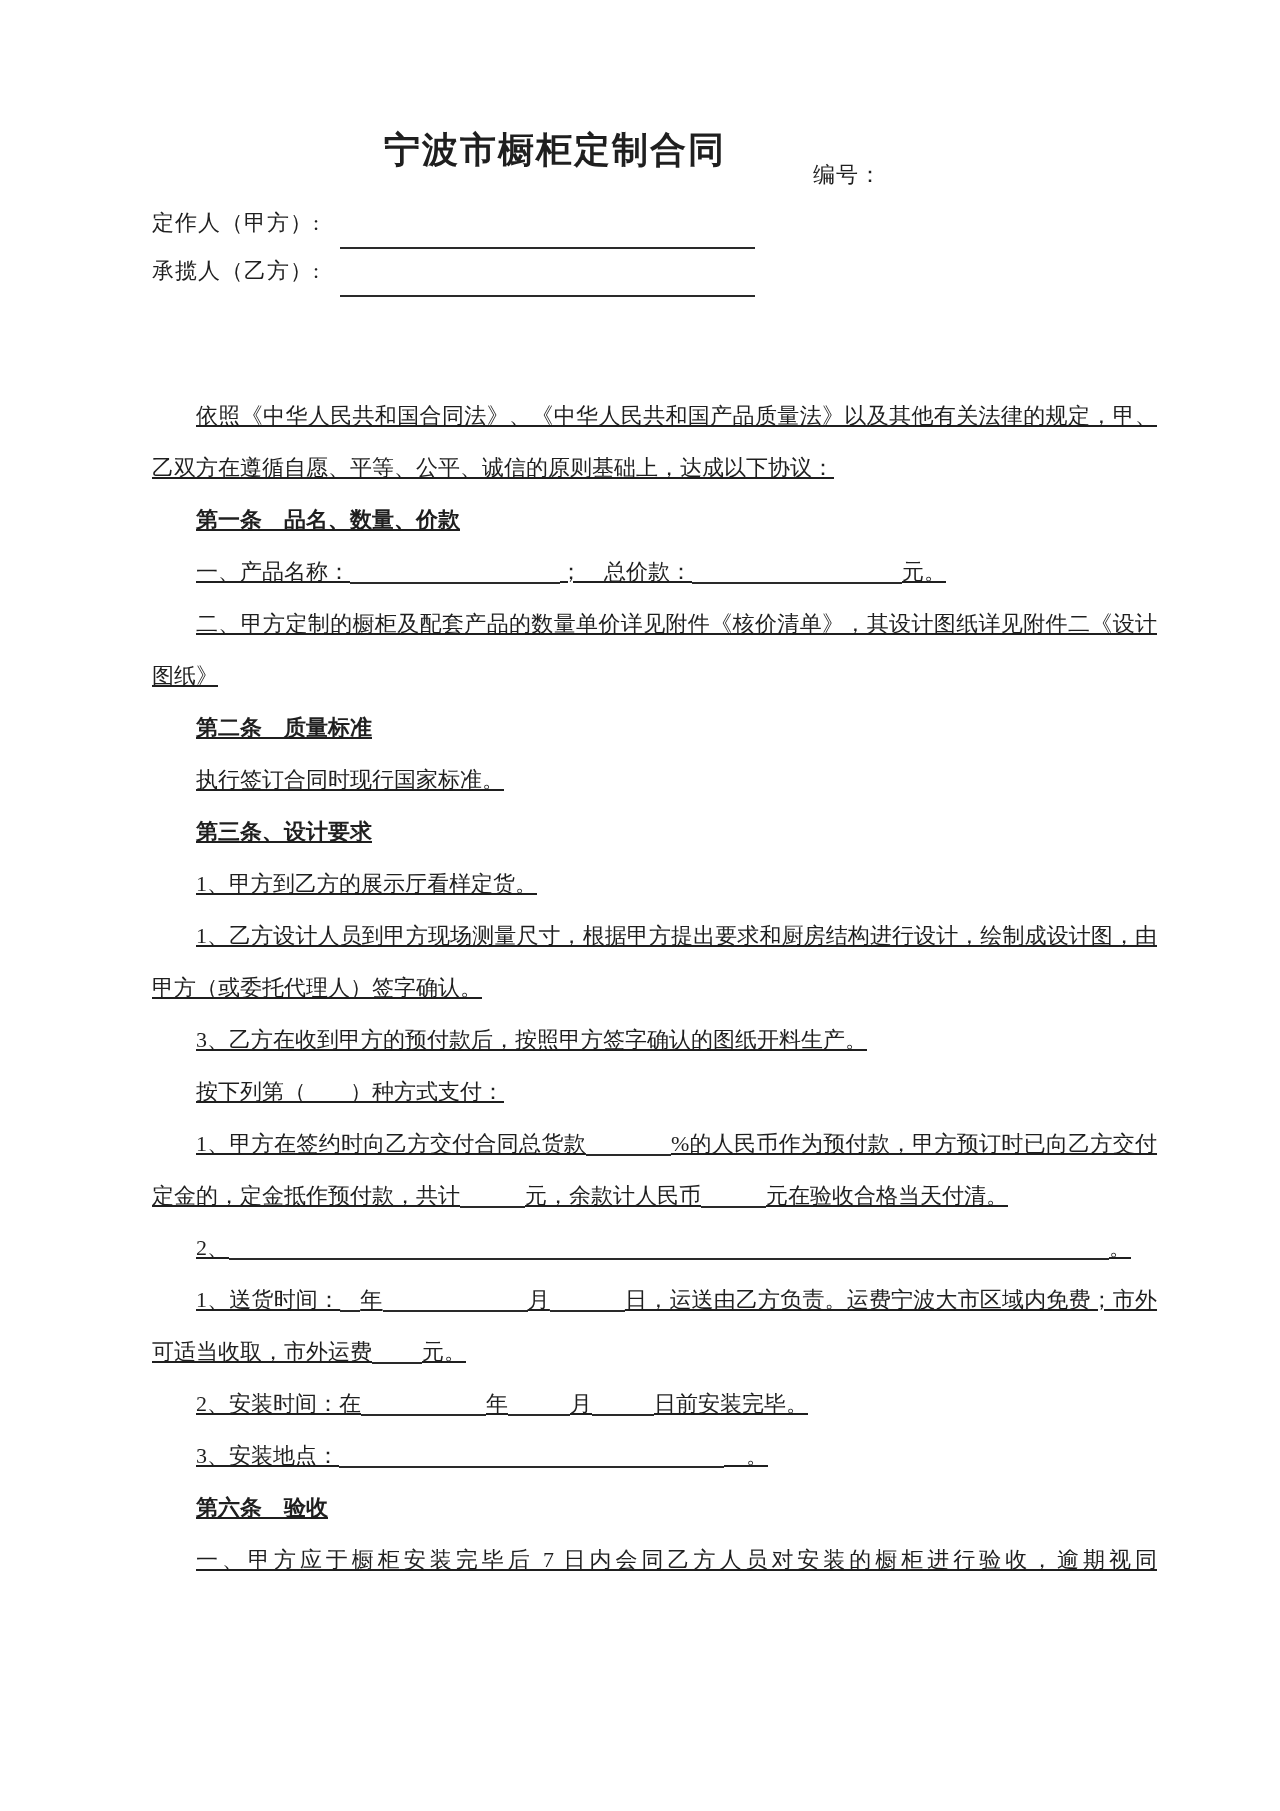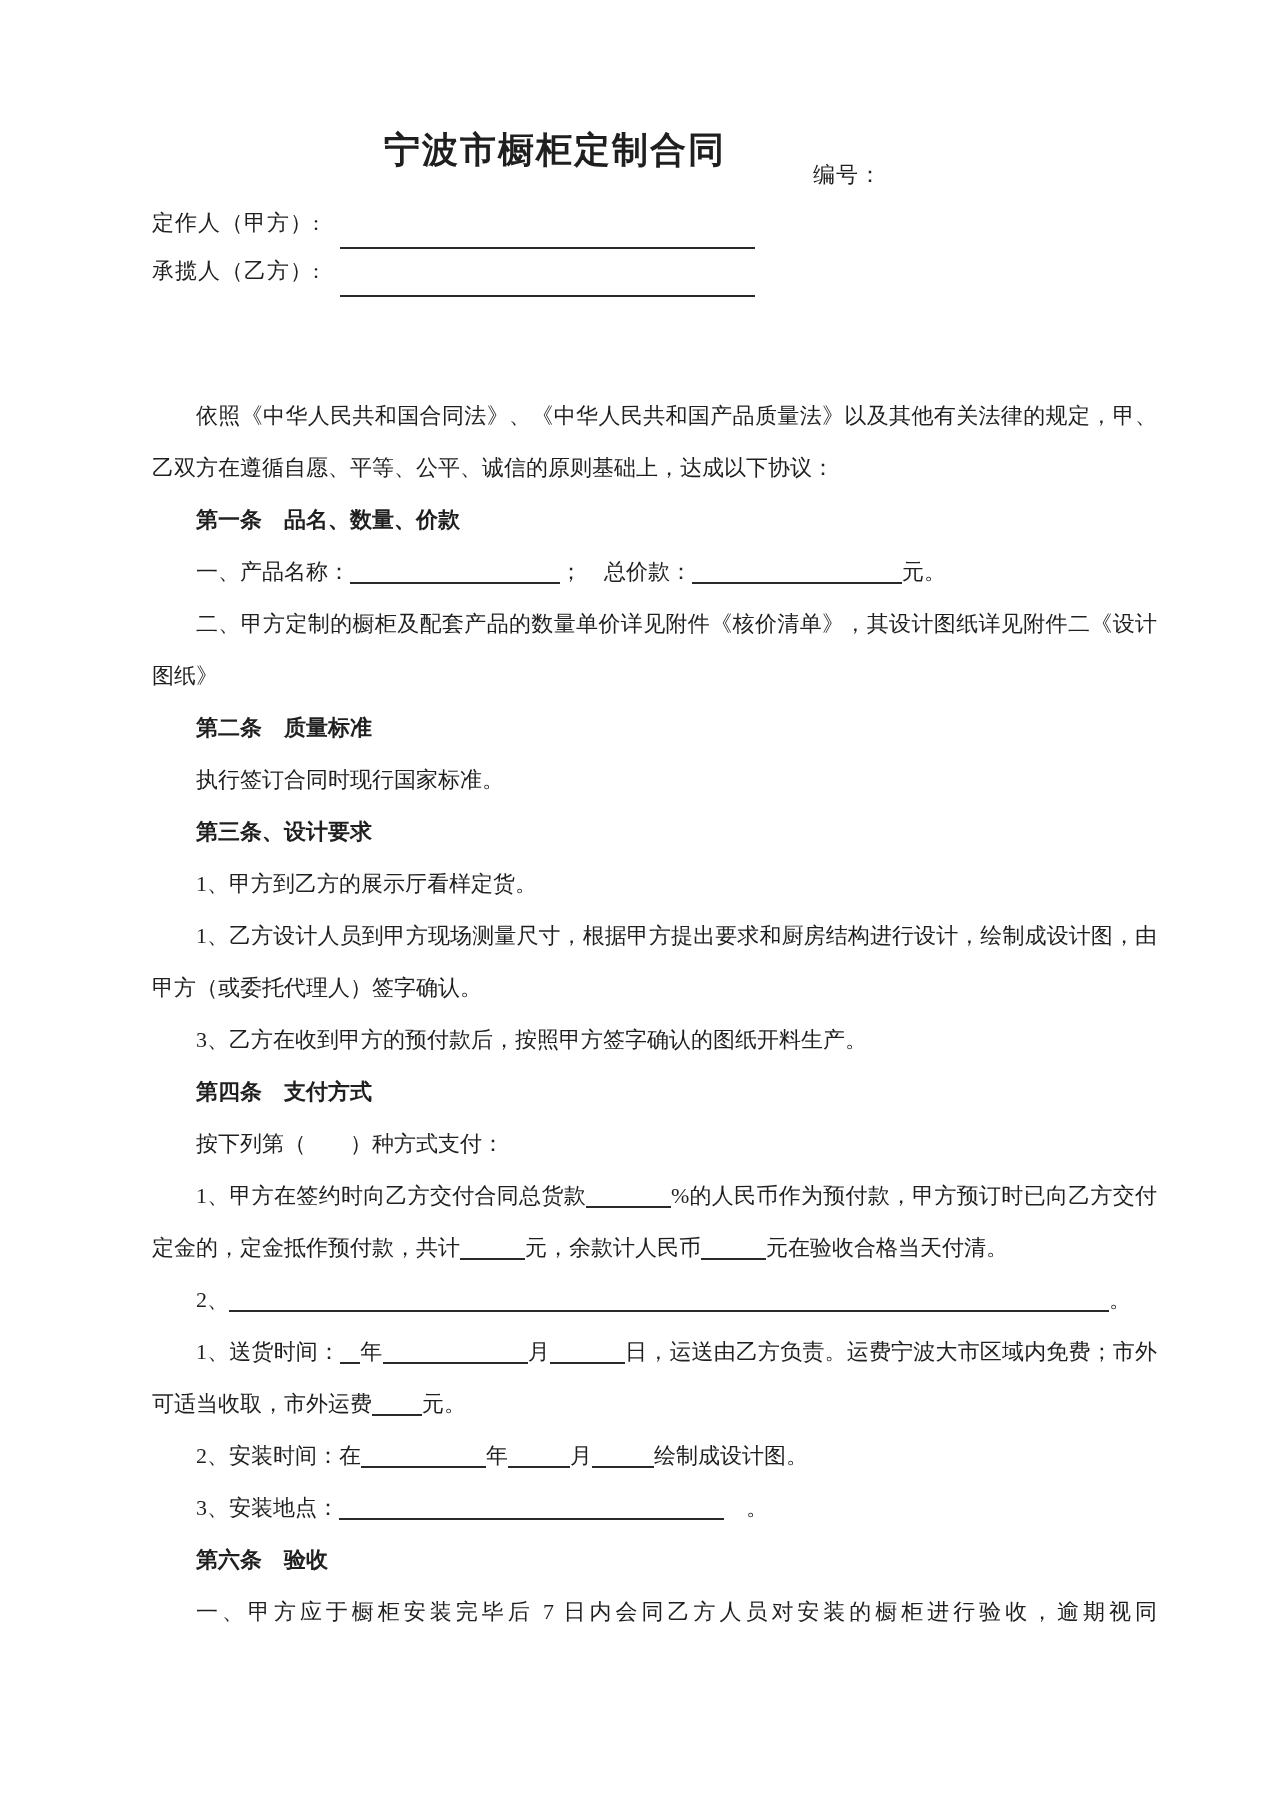--- a/index.html
+++ b/index.html
@@ -60,21 +60,21 @@
   }
   .content {
     position: absolute;
     top: 390px;
     left: 152px;
     width: 1005px;
     font-size: 22px;
     line-height: 52px;
     text-align: justify;
   }
-  .content p { margin: 0; text-indent: 2em; }
+  .content p { margin: 0; text-indent: 2em; text-decoration: underline; }
   .content p.h { font-weight: bold; }
   .content p.cut { text-align-last: justify; }
   .blank {
     display: inline-block;
     border-bottom: 2px solid var(--line);
     height: 16px;
     vertical-align: -5px;
   }
 </style>
 </head>
@@ -101,24 +101,23 @@
       <p class="b"><span>依照《中华人民共和国合同法》、《中华人民共和国产品质量法》以及其他有关法律的规定，甲、乙双方在遵循自愿、平等、公平、诚信的原则基础上，达成以下协议：</span></p>
       <p class="h"><span>第一条　品名、数量、价款</span></p>
       <p class="b"><span>一、产品名称：</span><span class="blank" style="width: 210px;"></span><span>；　总价款：</span><span class="blank" style="width: 210px;"></span><span>元。</span></p>
       <p class="b"><span>二、甲方定制的橱柜及配套产品的数量单价详见附件《核价清单》，其设计图纸详见附件二《设计图纸》</span></p>
       <p class="h"><span>第二条　质量标准</span></p>
       <p class="b"><span>执行签订合同时现行国家标准。</span></p>
       <p class="h"><span>第三条、设计要求</span></p>
       <p class="b"><span>1、甲方到乙方的展示厅看样定货。</span></p>
       <p class="b"><span>1、乙方设计人员到甲方现场测量尺寸，根据甲方提出要求和厨房结构进行设计，绘制成设计图，由甲方（或委托代理人）签字确认。</span></p>
       <p class="b"><span>3、乙方在收到甲方的预付款后，按照甲方签字确认的图纸开料生产。</span></p>
-      <p class="h"><span>第四条　支付方式</span></p>
       <p class="b"><span>按下列第（　　）种方式支付：</span></p>
       <p class="b"><span>1、甲方在签约时向乙方交付合同总货款</span><span class="blank" style="width: 85px;"></span><span>%的人民币作为预付款，甲方预订时已向乙方交付定金的，定金抵作预付款，共计</span><span class="blank" style="width: 65px;"></span><span>元，余款计人民币</span><span class="blank" style="width: 65px;"></span><span>元在验收合格当天付清。</span></p>
       <p class="b"><span>2、</span><span class="blank" style="width: 880px;"></span><span>。</span></p>
       <p class="b"><span>1、送货时间：</span><span class="blank" style="width: 20px;"></span><span>年</span><span class="blank" style="width: 145px;"></span><span>月</span><span class="blank" style="width: 75px;"></span><span>日，运送由乙方负责。运费宁波大市区域内免费；市外可适当收取，市外运费</span><span class="blank" style="width: 50px;"></span><span>元。</span></p>
-      <p class="b"><span>2、安装时间：在</span><span class="blank" style="width: 125px;"></span><span>年</span><span class="blank" style="width: 62px;"></span><span>月</span><span class="blank" style="width: 62px;"></span><span>绘制成设计图。</span></p>
+      <p class="b"><span>2、安装时间：在</span><span class="blank" style="width: 125px;"></span><span>年</span><span class="blank" style="width: 62px;"></span><span>月</span><span class="blank" style="width: 62px;"></span><span>日前安装完毕。</span></p>
       <p class="b"><span>3、安装地点：</span><span class="blank" style="width: 385px;"></span><span>　。</span></p>
       <p class="h"><span>第六条　验收</span></p>
       <p class="b cut"><span>一、甲方应于橱柜安装完毕后 7 日内会同乙方人员对安装的橱柜进行验收，逾期视同</span></p>
     </div>
 
 </div>
 
 </body></html>

